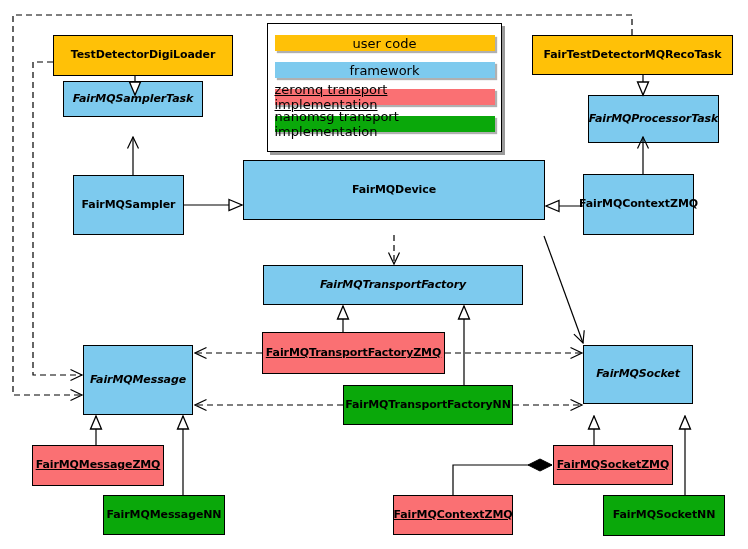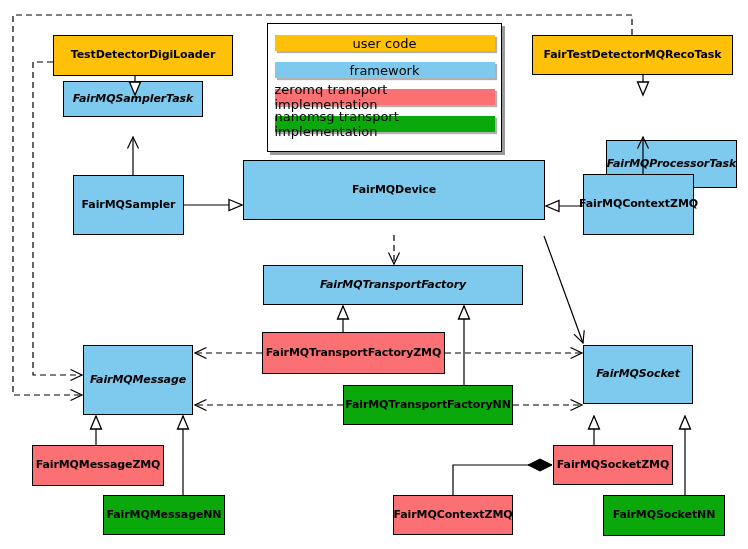--- a/index.html
+++ b/index.html
@@ -9,21 +9,21 @@
   }
   .node{
     position:absolute;box-sizing:border-box;border:1.5px solid #000;
     display:flex;align-items:center;justify-content:center;text-align:center;
     font-weight:bold;font-size:11px;letter-spacing:-0.1px;color:#000;z-index:2;
     padding:0 10px;line-height:1.1;
   }
   .abstract{font-style:italic;}
   .c-user{background:#FFC107;}
   .c-fw{background:#7DCAEE;}
-  .c-zmq{background:#FA7073;}
+  .c-zmq{background:#FA7073;text-decoration:underline;}
   .c-nn{background:#0AA80A;}
   #edges{position:absolute;left:0;top:0;z-index:3;pointer-events:none;}
   .legend{
     position:absolute;left:267px;top:23px;width:235px;height:129px;
     background:#fff;border:1.5px solid #000;box-sizing:border-box;
     box-shadow:3px 3px 0 #9a9a9a;z-index:2;
     display:flex;flex-direction:column;align-items:center;
     padding-top:11px;gap:11px;
   }
   .legend-bar{
@@ -41,21 +41,21 @@
     <div class="legend-bar c-fw">framework</div>
     <div class="legend-bar c-zmq">zeromq transport implementation</div>
     <div class="legend-bar c-nn">nanomsg transport implementation</div>
   </div>
 
   <div class="node c-user" style="left:53px;top:35px;width:180px;height:41px;">TestDetectorDigiLoader</div>
   <div class="node c-fw abstract" style="left:63px;top:81px;width:140px;height:36px;">FairMQSamplerTask</div>
   <div class="node c-fw" style="left:73px;top:175px;width:111px;height:60px;">FairMQSampler</div>
   <div class="node c-fw" style="left:243px;top:160px;width:302px;height:60px;">FairMQDevice</div>
   <div class="node c-user" style="left:532px;top:35px;width:201px;height:40px;">FairTestDetectorMQRecoTask</div>
-  <div class="node c-fw abstract" style="left:606px;top:95px;width:131px;height:48px;margin-top:45px;">FairMQProcessorTask</div>
+  <div class="node c-fw abstract" style="left:588px;top:95px;width:131px;height:48px;">FairMQProcessorTask</div>
   <div class="node c-fw" style="left:583px;top:174px;width:111px;height:61px;">FairMQContextZMQ</div>
   <div class="node c-fw abstract" style="left:263px;top:265px;width:260px;height:40px;">FairMQTransportFactory</div>
   <div class="node c-zmq" style="left:262px;top:332px;width:183px;height:42px;">FairMQTransportFactoryZMQ</div>
   <div class="node c-nn" style="left:343px;top:385px;width:170px;height:40px;">FairMQTransportFactoryNN</div>
   <div class="node c-fw abstract" style="left:83px;top:345px;width:110px;height:70px;">FairMQMessage</div>
   <div class="node c-zmq" style="left:32px;top:445px;width:132px;height:41px;">FairMQMessageZMQ</div>
   <div class="node c-nn" style="left:103px;top:495px;width:122px;height:40px;">FairMQMessageNN</div>
   <div class="node c-fw abstract" style="left:583px;top:345px;width:110px;height:59px;">FairMQSocket</div>
   <div class="node c-zmq" style="left:553px;top:445px;width:120px;height:40px;">FairMQSocketZMQ</div>
   <div class="node c-zmq" style="left:393px;top:495px;width:120px;height:40px;">FairMQContextZMQ</div>

